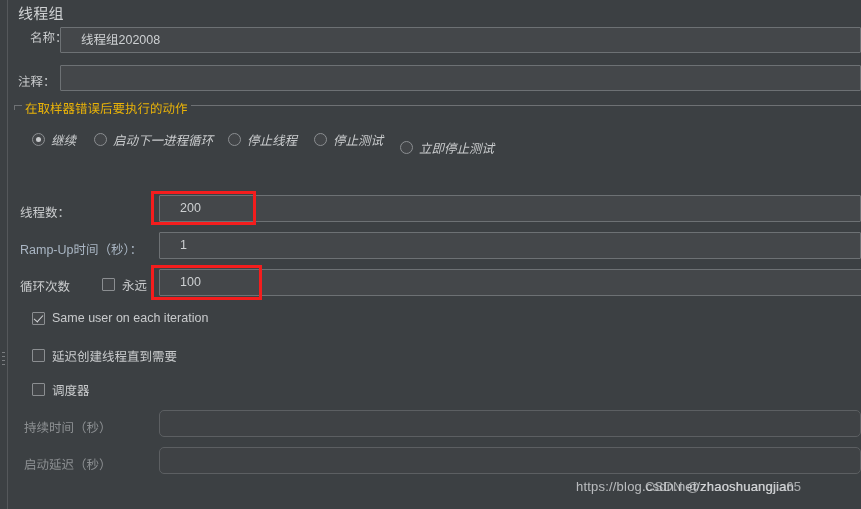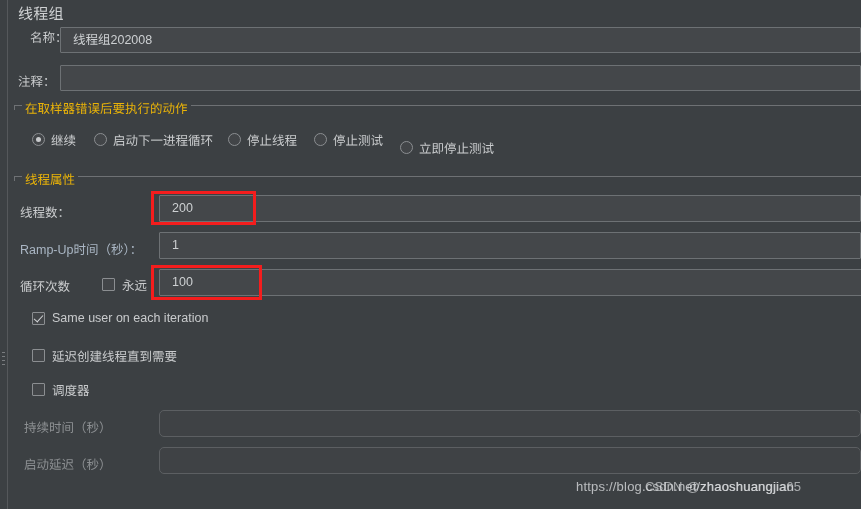--- a/index.html
+++ b/index.html
@@ -75,21 +75,21 @@
 
   
   .tinput {
     position: absolute;
     background: #44474a;
     border: 1px solid #6d7174;
     box-sizing: border-box;
     color: #cdd0d2;
     font-family: "Liberation Sans", "DejaVu Sans", sans-serif;
     font-size: 12.5px;
-    padding: 0 12px;
+    padding: 0 20px;
     line-height: 1;
     display: flex;
     align-items: center;
     outline: none;
     border-radius: 1px;
   }
   .tinput.disabled {
     background: #3f4245;
     border: 1px solid #5c5f62;
     border-radius: 5px;
@@ -123,21 +123,21 @@
   .group-sep .gs-tick {
     position: absolute;
     left: 0;
     top: 7px;
     width: 1px;
     height: 5px;
     background: #6e7174;
   }
 
   
-  .radio-row { position: absolute; }
+  .radio-row { position: absolute; font-style: italic; }
   .radio {
     position: absolute;
     display: flex;
     align-items: center;
     white-space: nowrap;
     cursor: default;
   }
   .radio .dot {
     width: 13px; height: 13px;
     border-radius: 50%;
@@ -258,25 +258,20 @@
     <div class="radio" style="left:314px; top:0;">
       <span class="dot"></span>
       <span class="rlabel">停止测试</span>
     </div>
     <div class="radio" style="left:400px; top:8px;">
       <span class="dot"></span>
       <span class="rlabel">立即停止测试</span>
     </div>
   </div>
 
-  <div class="group-sep" style="left:14px; top:169px; width:847px;">
-    <div class="gs-line"></div>
-    <div class="gs-tick"></div>
-    <div class="gs-title">线程属性</div>
-  </div>
 
   <div class="fld-label" style="left:20px; top:202px;">线程数：</div>
   <div class="tinput" style="left:159px; top:195px; width:702px; height:27px;">200</div>
   <div class="redbox" style="left:151px; top:191px; width:105px; height:34px;"></div>
 
   <div class="fld-label blueish" style="left:20px; top:239px;">Ramp-Up时间（秒）：</div>
   <div class="tinput" style="left:159px; top:232px; width:702px; height:27px;">1</div>
 
   <div class="fld-label" style="left:20px; top:276px;">循环次数</div>
   <div class="cbox" style="left:102px; top:275px;">

